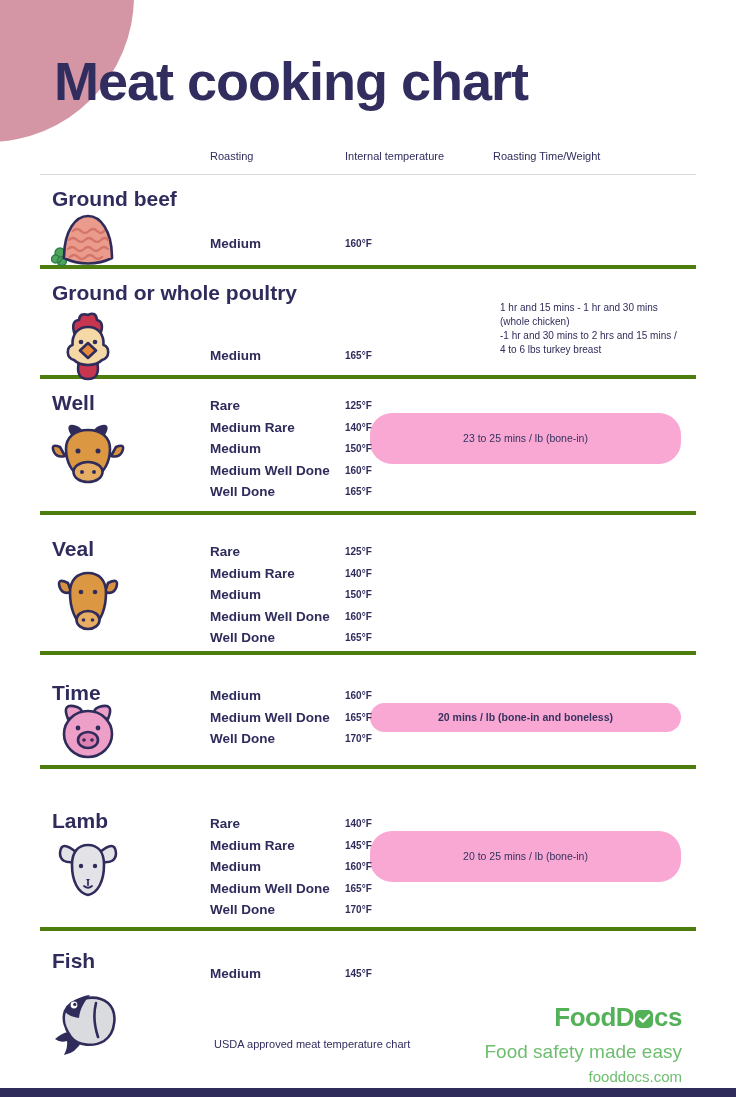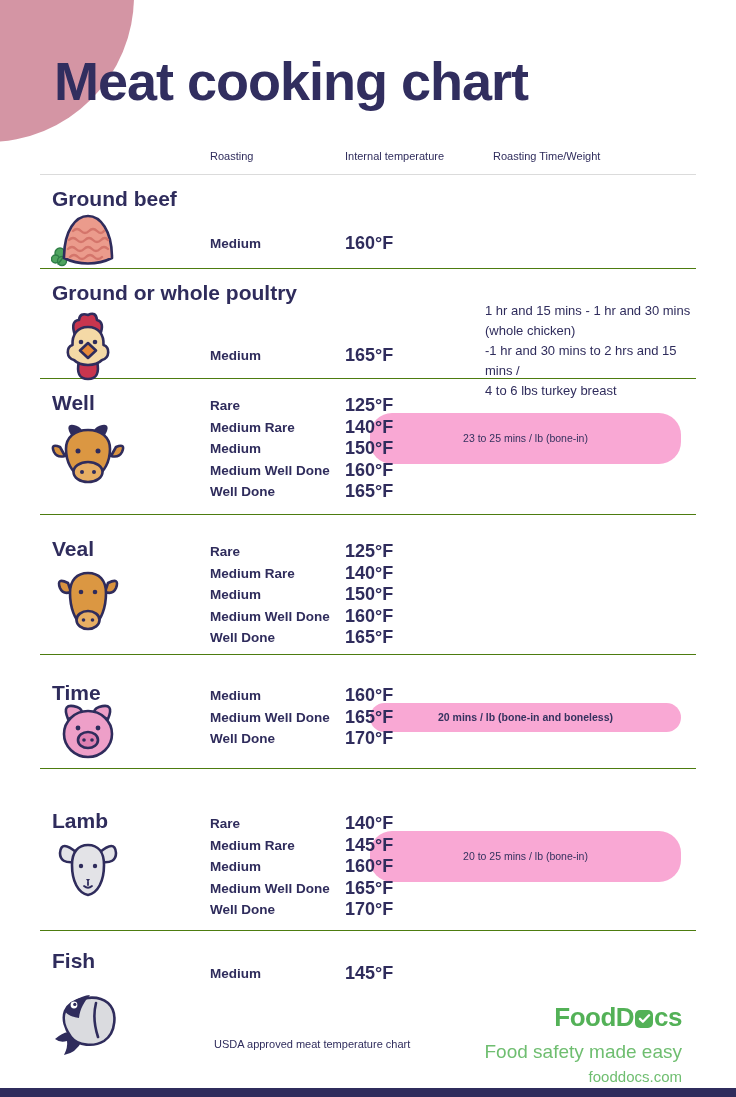--- a/index.html
+++ b/index.html
@@ -5,31 +5,31 @@
   html,body{margin:0;padding:0;background:#ffffff;}
   .page{position:relative;width:736px;height:1097px;background:#ffffff;overflow:hidden;
         font-family:"Liberation Sans","DejaVu Sans",sans-serif;color:#2F2C5C;}
   .pink-circle{position:absolute;left:-158px;top:-150px;width:292px;height:292px;
         border-radius:50%;background:#D495A4;}
   .title{position:absolute;left:54px;top:50px;margin:0;font-size:54px;font-weight:800;
         letter-spacing:-1px;color:#312E5F;}
   .colhead{position:absolute;top:150px;font-size:11px;font-weight:400;color:#2F2C5C;}
   .colhead.c1{left:210px;} .colhead.c2{left:345px;} .colhead.c3{left:493px;}
   .sections{position:absolute;left:40px;top:174px;width:656px;border-top:1px solid #DBDBDB;}
-  .section{position:relative;box-sizing:border-box;border-bottom:1px solid #4d7c0f;}
+  .section{position:relative;box-sizing:border-box;border-bottom:4px solid #4d7c0f;}
   .section:last-child{border-bottom:none;}
   .sec-title{position:absolute;left:12px;margin:0;font-size:21px;font-weight:800;color:#2F2C5C;}
   .icon-wrap{position:absolute;left:0;width:96px;display:flex;justify-content:center;}
   .rows{position:absolute;left:170px;right:0;z-index:1;}
   .row{display:flex;align-items:center;height:21.5px;}
   .row .doneness{width:135px;font-size:13.5px;font-weight:700;}
-  .row .temp{font-size:18px;font-weight:700;}
+  .row .temp{font-size:10px;font-weight:700;}
   .pill{position:absolute;left:330px;width:311px;background:#f9a8d4;border-radius:22px;
         display:flex;align-items:center;justify-content:center;font-size:10.5px;color:#34325F;z-index:0;}
-  .note{position:absolute;left:445px;width:216px;font-size:13px;line-height:20px;
+  .note{position:absolute;left:460px;width:216px;font-size:10px;line-height:14px;
         white-space:pre-line;color:#2F2C5C;}
   .usda{position:absolute;left:214px;top:1038px;font-size:11px;color:#2F2C5C;}
   .brand{position:absolute;right:54px;top:1002px;text-align:right;}
   .logo{display:flex;align-items:center;justify-content:flex-end;font-size:26px;
         font-weight:800;color:#53B157;letter-spacing:-0.5px;}
   .logo-o{display:inline-flex;width:18px;height:18px;background:#53B157;border-radius:5px;
         align-items:center;justify-content:center;margin:2px 1px 0 1px;}
   .tagline{font-size:19px;color:#6FBE70;margin-top:8px;}
   .website{font-size:15px;color:#6FBE70;margin-top:5px;}
   .bottom-bar{position:absolute;left:0;bottom:0;width:100%;height:9px;background:#2F2C5C;}

